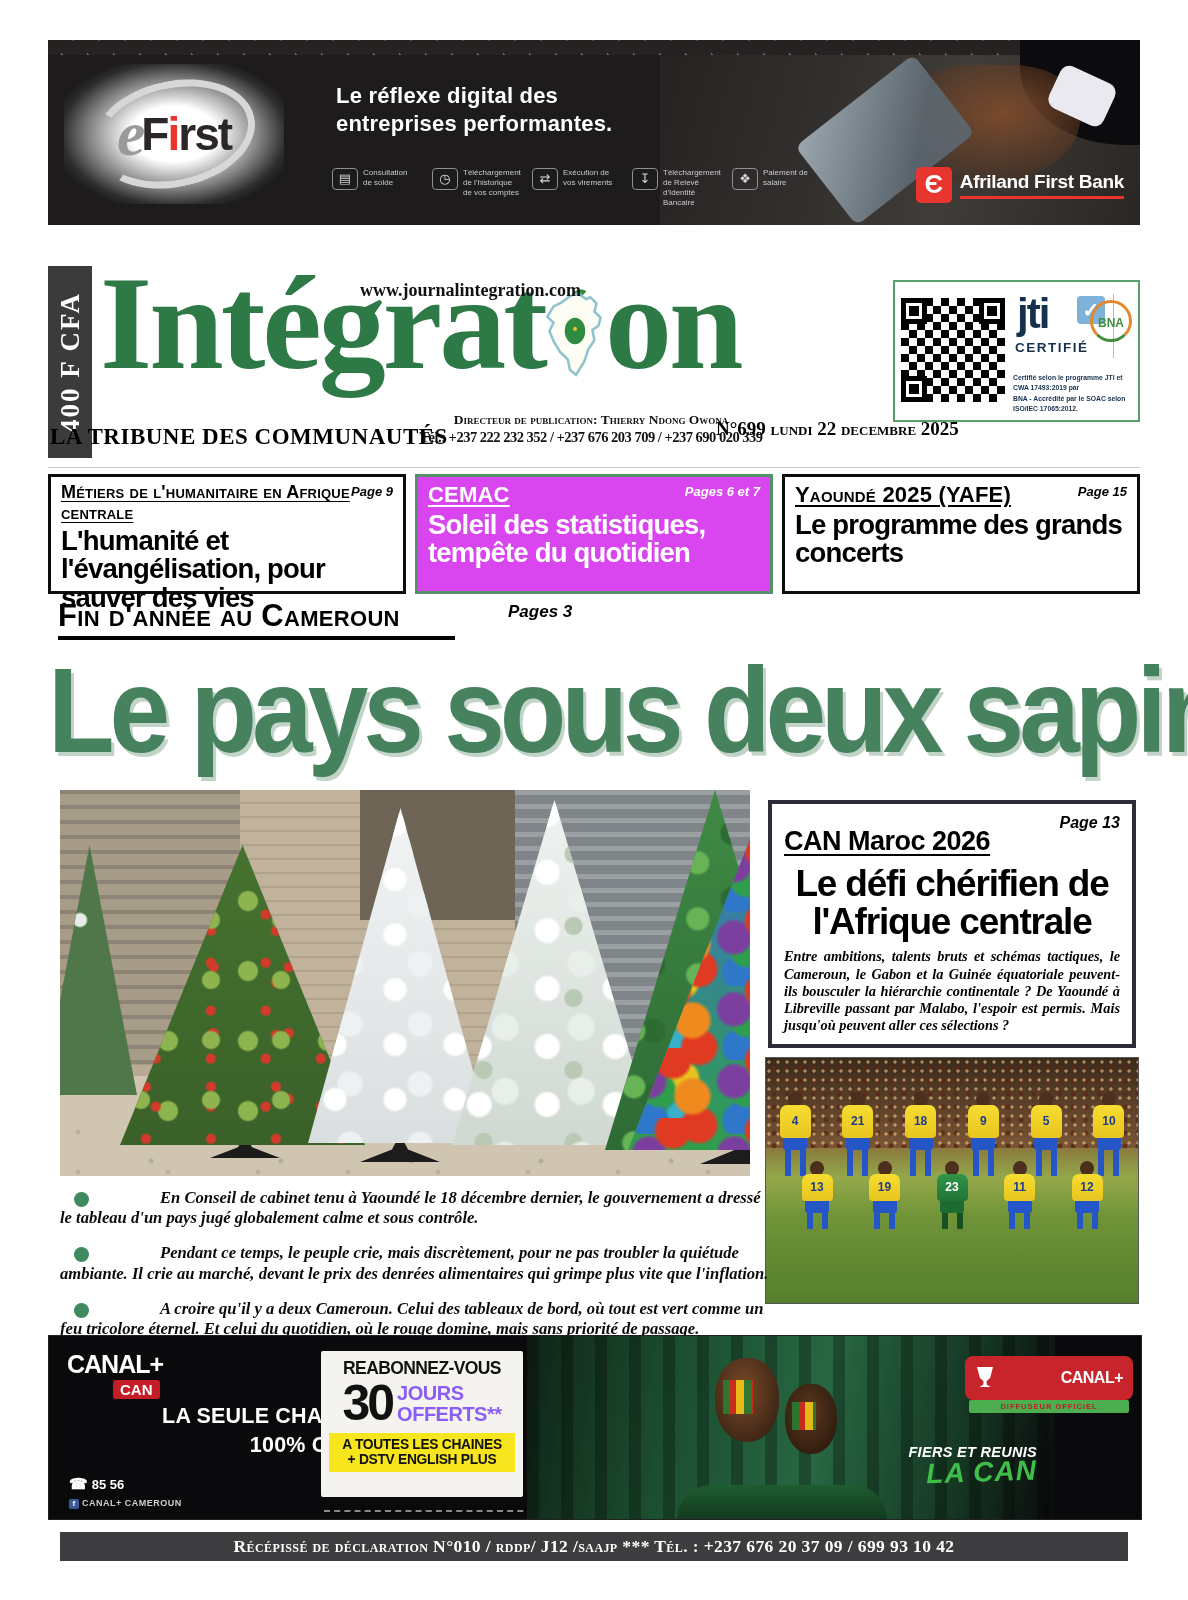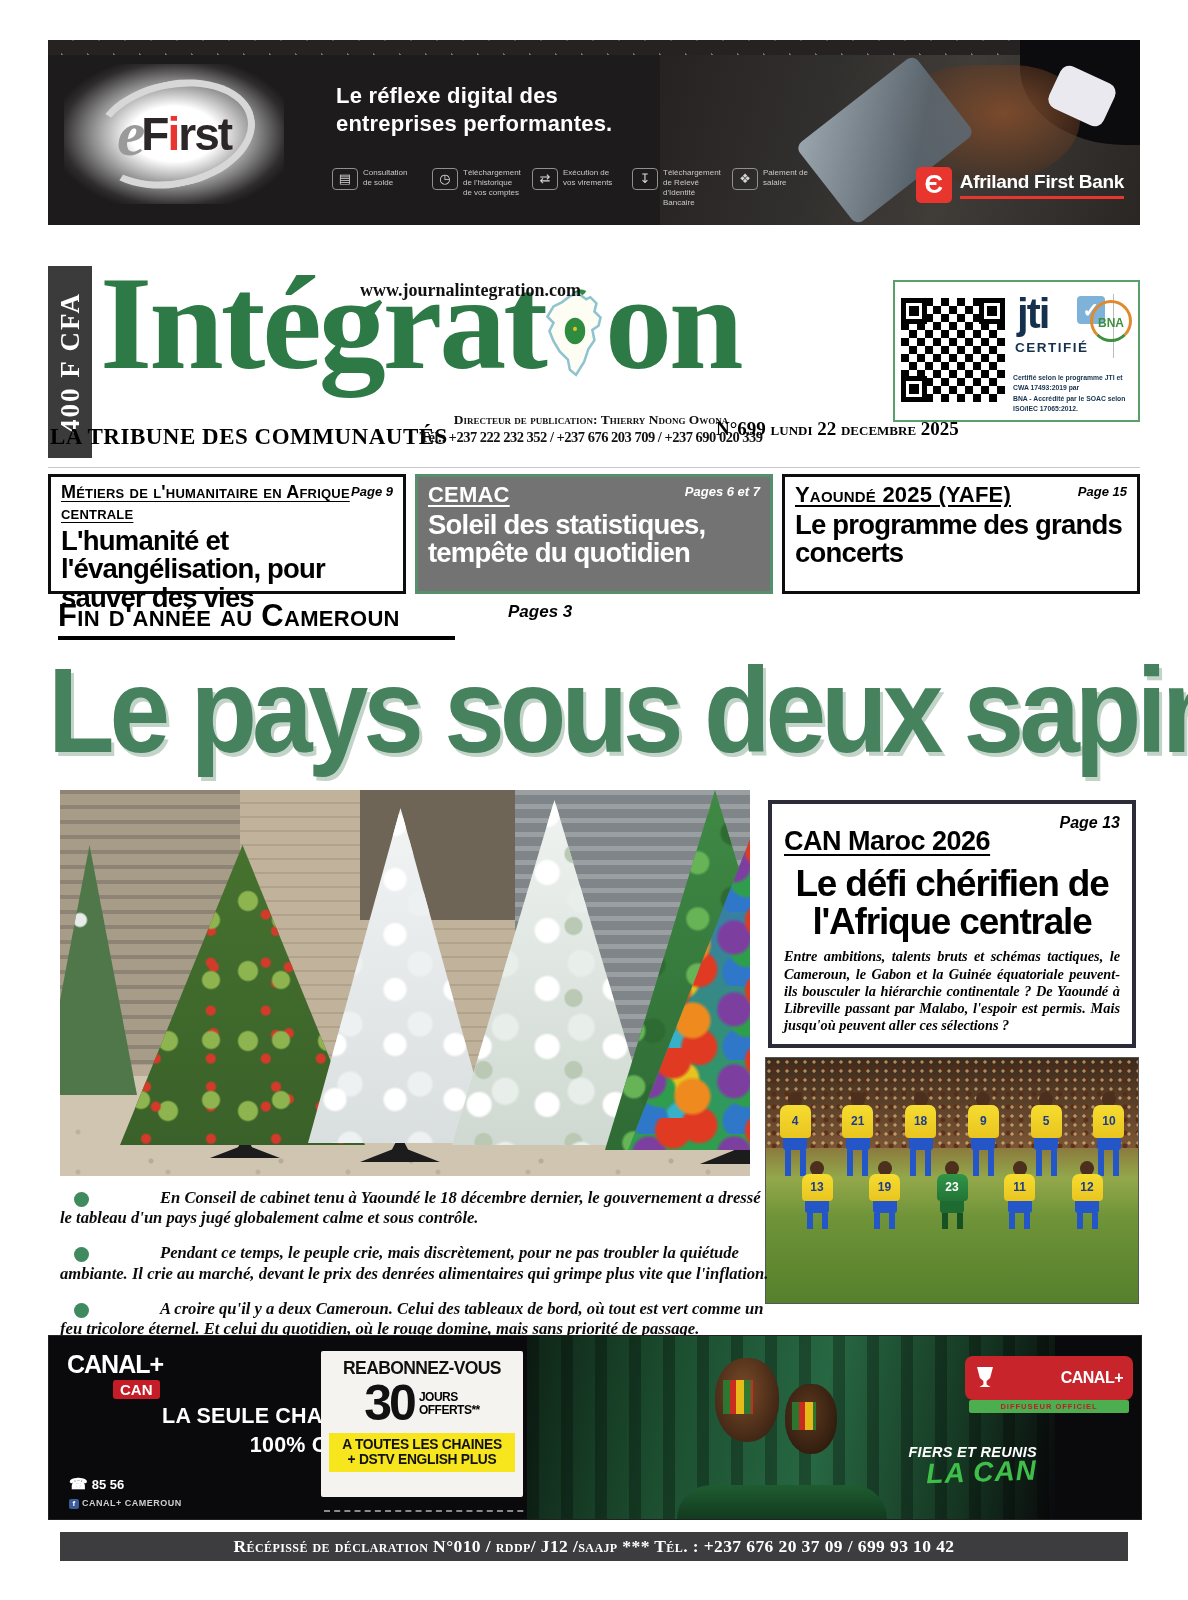--- a/index.html
+++ b/index.html
@@ -77,21 +77,21 @@
   .jti-div{position:absolute;left:102px;top:6px;width:1px;height:64px;background:#bbb;}
   .bna{position:absolute;right:0px;top:12px;width:42px;height:42px;border-radius:50%;
     border:3px solid #e08a2d;border-bottom-color:#3f8f3f;color:#3f8f3f;font-weight:bold;font-size:12px;
     text-align:center;line-height:40px;box-sizing:border-box;}
   .cert-text{position:absolute;left:2px;bottom:0px;font-size:6.8px;color:#16314e;line-height:1.5;font-weight:bold;}
 
   
   .rule{left:48px;top:467px;width:1092px;height:1px;background:#c9c9c9;}
   .teasers{left:48px;top:474px;width:1092px;height:120px;display:flex;gap:9px;}
   .teaser{flex:1;border:3px solid #0d0d0d;position:relative;padding:5px 10px 4px;box-sizing:border-box;background:#fff;}
-  .teaser.green{background:#737373;border-color:#55906c;color:#fff;}
+  .teaser.green{background:#d946ef;border-color:#55906c;color:#fff;}
   .kicker{font-weight:bold;font-variant:small-caps;text-decoration:underline;text-underline-offset:3px;
     font-size:18px;letter-spacing:.2px;}
   .teaser.green .kicker, .t3 .kicker{font-size:22px;}
   .page-ref{position:absolute;right:10px;top:7px;font-style:italic;font-weight:bold;font-size:13px;}
   .t-title{font-weight:bold;font-size:27.5px;line-height:1.03;letter-spacing:-.8px;margin-top:3px;}
 
   
   .lead-kicker{left:58px;top:598px;font-weight:bold;font-variant:small-caps;font-size:31px;
     border-bottom:4px solid #000;padding:0 55px 2px 0;letter-spacing:.3px;}
   .lead-pages{left:508px;top:602px;font-style:italic;font-weight:bold;font-size:17px;}
@@ -201,21 +201,21 @@
   .c-phone{position:absolute;left:20px;bottom:26px;color:#fff;font-size:13px;font-weight:bold;}
   .c-phone .ph{font-size:15px;margin-right:4px;}
   .c-social{position:absolute;left:20px;bottom:10px;color:#cfcfcf;font-size:9px;font-weight:bold;letter-spacing:.5px;}
   .c-social b{display:inline-block;width:10px;height:10px;background:#3a5a98;color:#fff;font-size:8px;
     line-height:10px;text-align:center;border-radius:2px;margin-right:3px;}
   .offer{position:absolute;left:272px;top:15px;width:202px;height:146px;background:#f5f3ef;border-radius:2px;
     padding:7px 8px;box-sizing:border-box;text-align:center;}
   .offer .o1{font-weight:bold;font-size:17.5px;color:#111;letter-spacing:-.6px;}
   .offer .o2{display:flex;justify-content:center;align-items:center;gap:5px;margin-top:1px;}
   .offer .n30{font-weight:bold;font-size:50px;color:#111;letter-spacing:-3px;line-height:.95;}
-  .offer .jw{text-align:left;font-weight:bold;font-size:12px;color:#000000;line-height:1.05;letter-spacing:-.5px;}
+  .offer .jw{text-align:left;font-weight:bold;font-size:20px;color:#8b5cf6;line-height:1.05;letter-spacing:-.5px;}
   .offer .oy{background:#f7e51e;margin-top:5px;padding:4px 2px;font-weight:bold;font-size:13.8px;color:#111;
     line-height:1.15;letter-spacing:-.3px;}
   .tear{position:absolute;left:275px;bottom:7px;width:240px;border-top:2px dashed #8a8a8a;}
   .c-photo{position:absolute;left:478px;top:0;width:528px;height:100%;
     background:linear-gradient(100deg,#0f2417 0%,#1c4f30 28%,#276742 55%,#153622 82%,#0a0a0c 100%);}
   .curtain{position:absolute;inset:0;background:repeating-linear-gradient(90deg,rgba(0,0,0,.28) 0 12px,transparent 12px 34px);}
   .face{position:absolute;border-radius:46% 46% 48% 48%;}
   .face.m{left:188px;top:22px;width:64px;height:84px;background:radial-gradient(ellipse at 45% 38%,#7a4a28,#46291500 78%),#3c2414;}
   .face.f{left:258px;top:48px;width:52px;height:70px;background:radial-gradient(ellipse at 45% 40%,#5d3820,#35200f00 78%),#2e1c0d;}
   .paint{position:absolute;width:30px;height:34px;opacity:.9;

